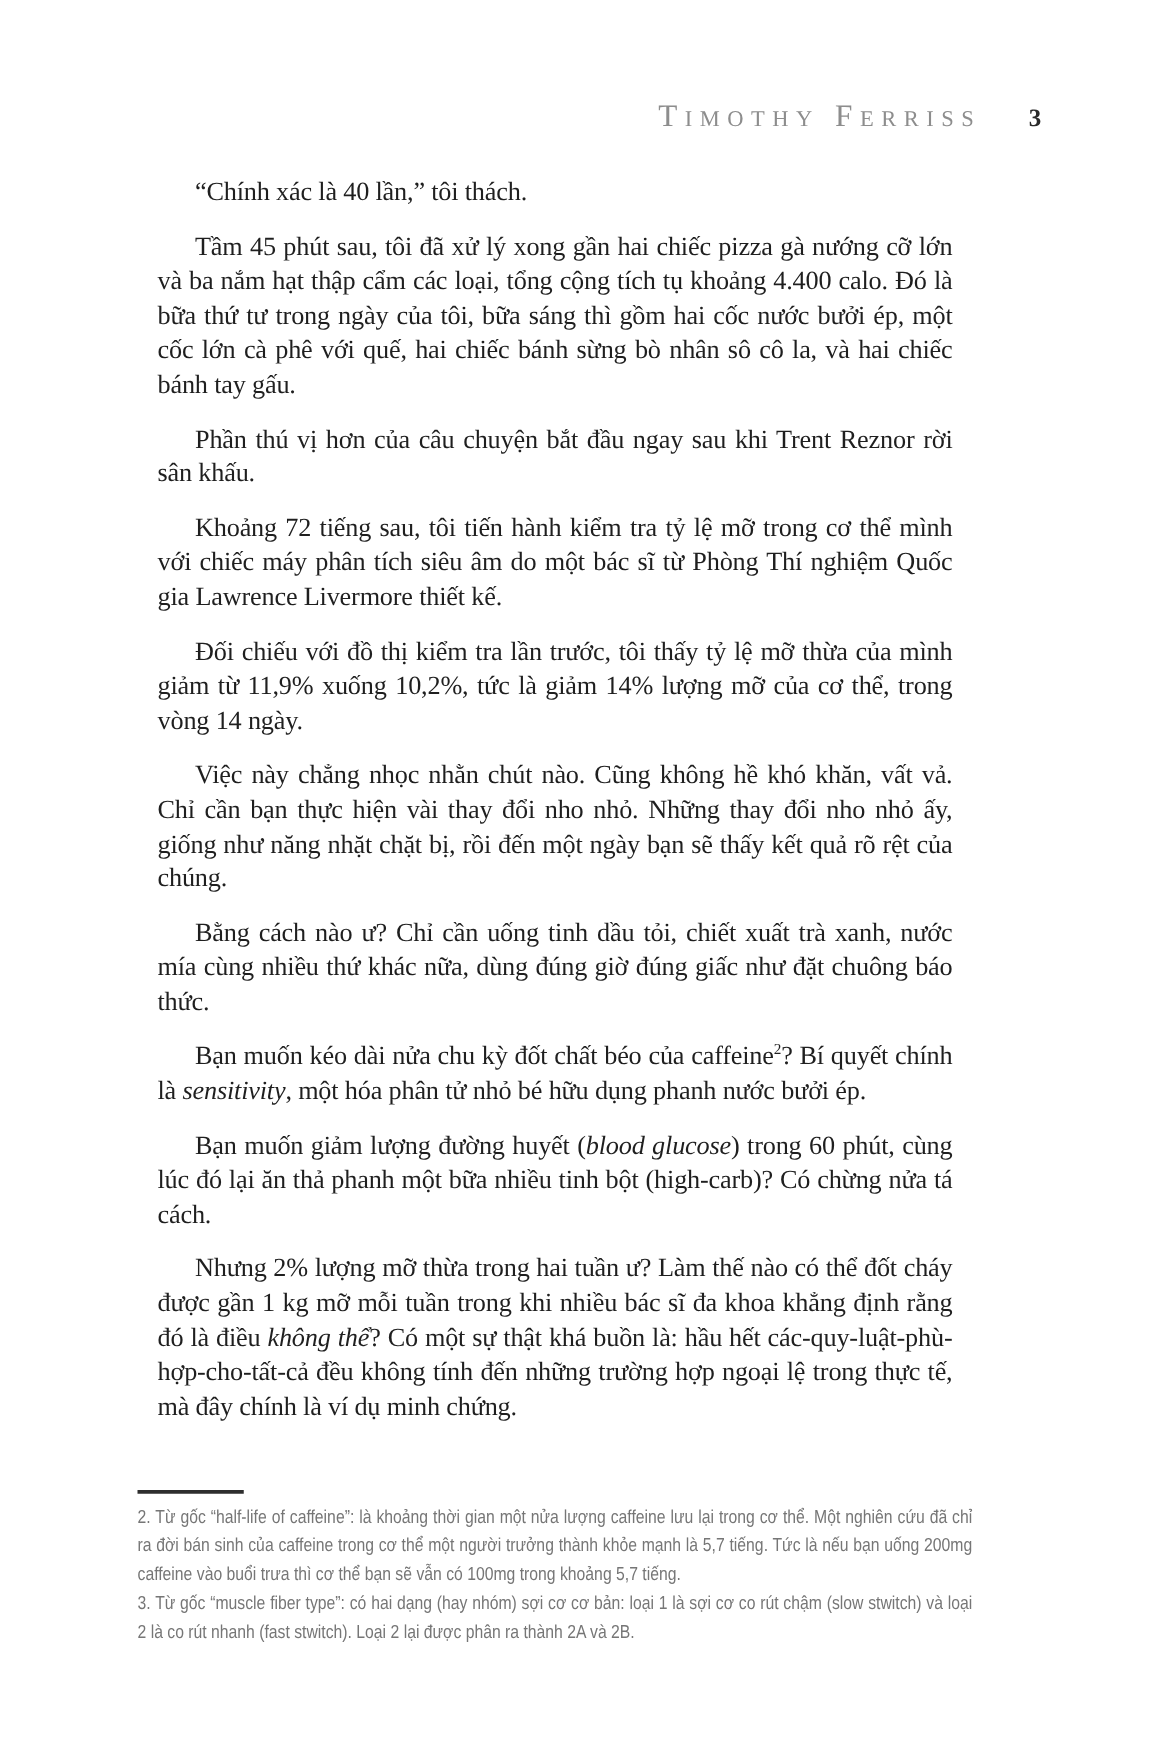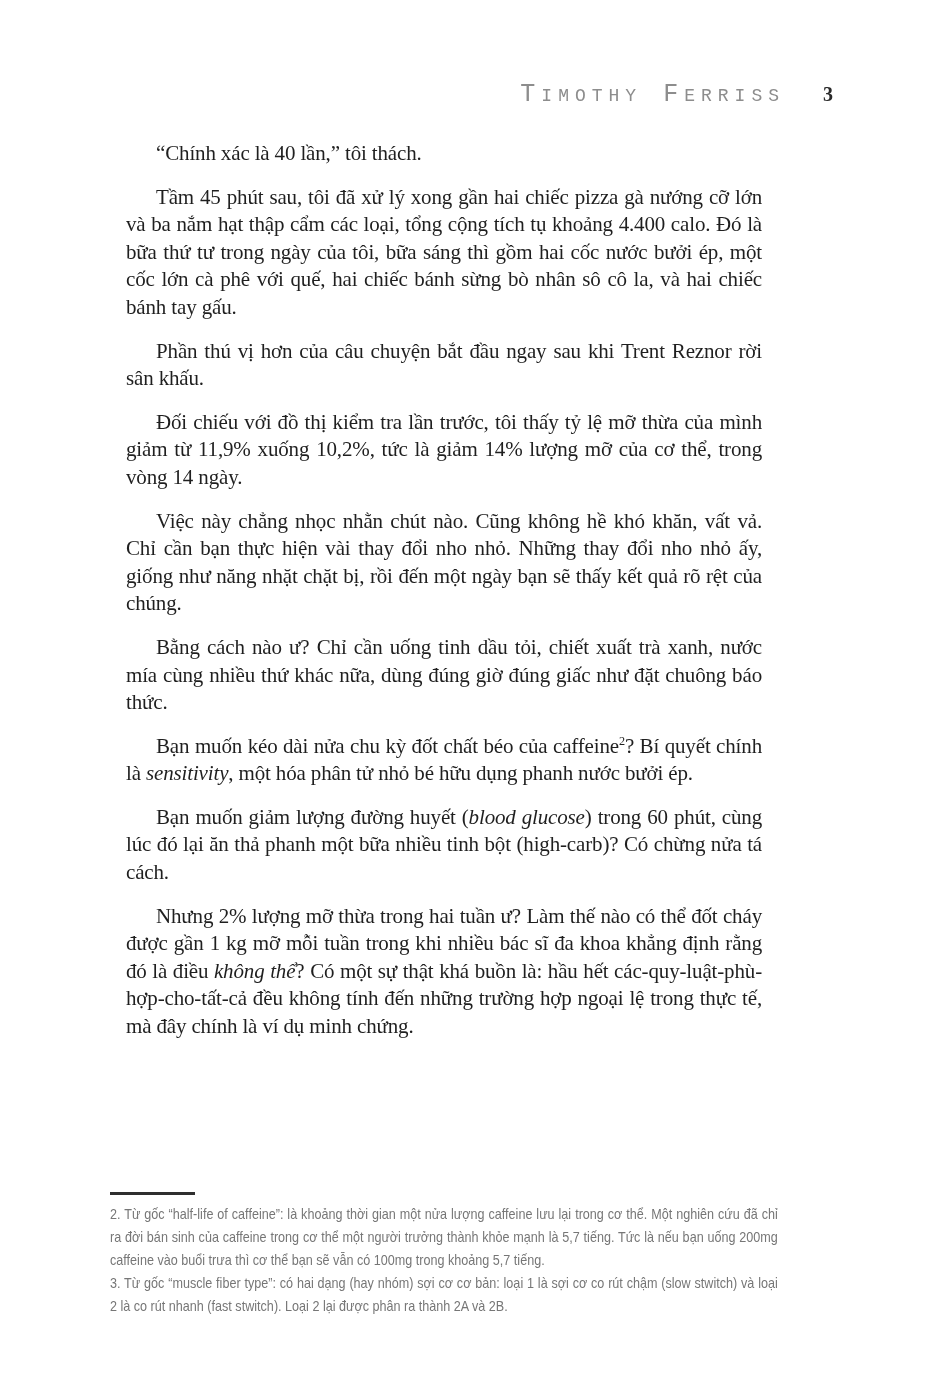--- a/index.html
+++ b/index.html
@@ -14,21 +14,21 @@
   .header {
     position: absolute;
     top: 80px;
     left: 110px;
     width: 723px;
     display: flex;
     justify-content: flex-end;
     align-items: baseline;
   }
   .running-head {
-    font-family: Liberation Mono, monospace;
+    font-family: Liberation Serif, serif;
     font-variant: small-caps;
     font-size: 25px;
     letter-spacing: 6px;
     color: #8d8d8d;
     white-space: nowrap;
   }
   .page-number {
     margin-left: 38px;
     font-size: 20px;
     font-weight: 600;
@@ -90,20 +90,21 @@
 
   <div class="header">
     <span class="running-head">Timothy Ferriss</span>
     <span class="page-number">3</span>
   </div>
 
   <div class="body-text" id="body-text">
       <p class="para"><span>“Chính xác là 40 lần,” tôi thách.</span></p>
       <p class="para"><span>Tầm 45 phút sau, tôi đã xử lý xong gần hai chiếc pizza gà nướng cỡ lớn và ba nắm hạt thập cẩm các loại, tổng cộng tích tụ khoảng 4.400 calo. Đó là bữa thứ tư trong ngày của tôi, bữa sáng thì gồm hai cốc nước bưởi ép, một cốc lớn cà phê với quế, hai chiếc bánh sừng bò nhân sô cô la, và hai chiếc bánh tay gấu.</span></p>
       <p class="para"><span>Phần thú vị hơn của câu chuyện bắt đầu ngay sau khi Trent Reznor rời sân khấu.</span></p>
+      <p class="para"><span>Khoảng 72 tiếng sau, tôi tiến hành kiểm tra tỷ lệ mỡ trong cơ thể mình với chiếc máy phân tích siêu âm do một bác sĩ từ Phòng Thí nghiệm Quốc gia Lawrence Livermore thiết kế.</span></p>
       <p class="para"><span>Đối chiếu với đồ thị kiểm tra lần trước, tôi thấy tỷ lệ mỡ thừa của mình giảm từ 11,9% xuống 10,2%, tức là giảm 14% lượng mỡ của cơ thể, trong vòng 14 ngày.</span></p>
       <p class="para"><span>Việc này chẳng nhọc nhằn chút nào. Cũng không hề khó khăn, vất vả. Chỉ cần bạn thực hiện vài thay đổi nho nhỏ. Những thay đổi nho nhỏ ấy, giống như năng nhặt chặt bị, rồi đến một ngày bạn sẽ thấy kết quả rõ rệt của chúng.</span></p>
       <p class="para"><span>Bằng cách nào ư? Chỉ cần uống tinh dầu tỏi, chiết xuất trà xanh, nước mía cùng nhiều thứ khác nữa, dùng đúng giờ đúng giấc như đặt chuông báo thức.</span></p>
       <p class="para"><span>Bạn muốn kéo dài nửa chu kỳ đốt chất béo của caffeine</span><sup>2</sup><span>? Bí quyết chính là </span><em>sensitivity</em><span>, một hóa phân tử nhỏ bé hữu dụng phanh nước bưởi ép.</span></p>
       <p class="para"><span>Bạn muốn giảm lượng đường huyết (</span><em>blood glucose</em><span>) trong 60 phút, cùng lúc đó lại ăn thả phanh một bữa nhiều tinh bột (high-carb)? Có chừng nửa tá cách.</span></p>
       <p class="para"><span>Nhưng 2% lượng mỡ thừa trong hai tuần ư? Làm thế nào có thể đốt cháy được gần 1 kg mỡ mỗi tuần trong khi nhiều bác sĩ đa khoa khẳng định rằng đó là điều </span><em>không thể</em><span>? Có một sự thật khá buồn là: hầu hết các-quy-luật-phù-hợp-cho-tất-cả đều không tính đến những trường hợp ngoại lệ trong thực tế, mà đây chính là ví dụ minh chứng.</span></p>
     </div>
 
   <div class="footnotes">
     <div class="fn-rule"></div>

